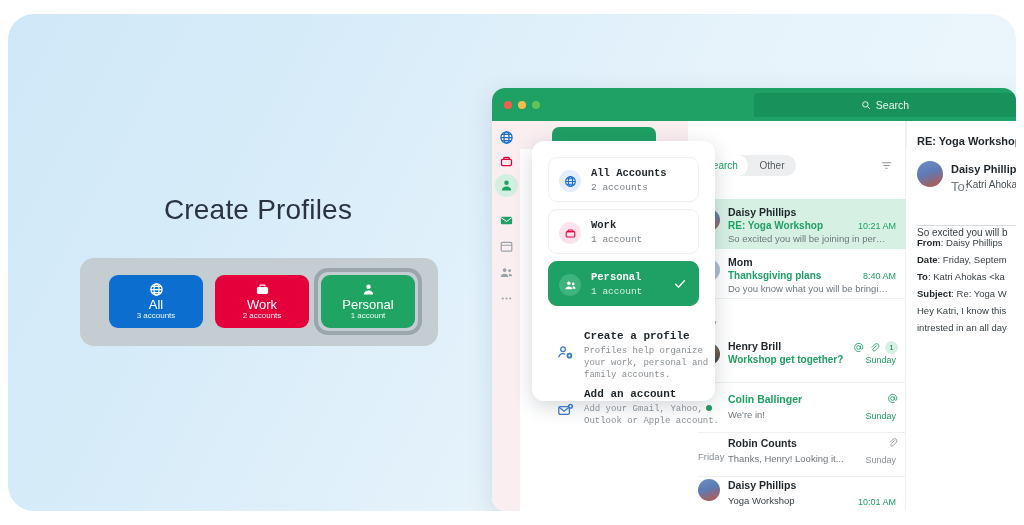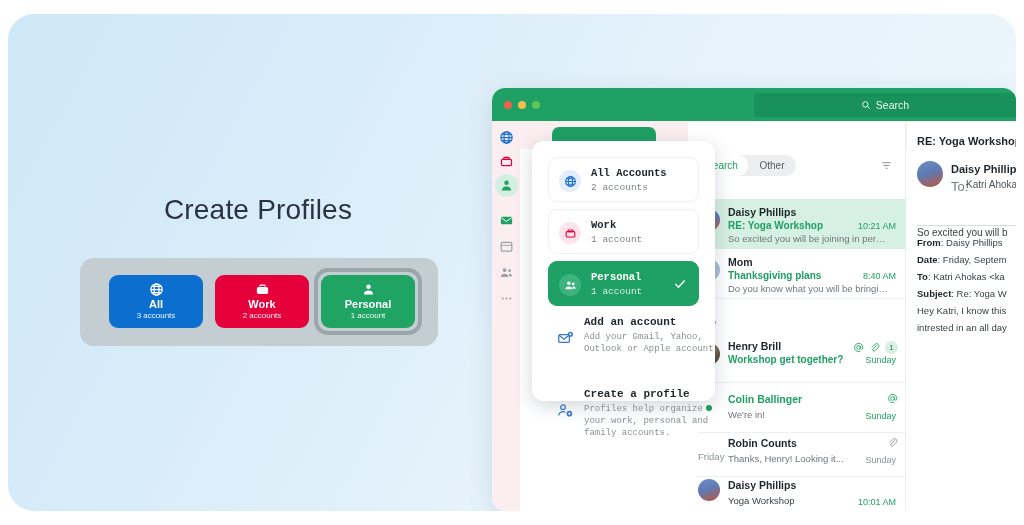--- a/index.html
+++ b/index.html
@@ -36,21 +36,21 @@
   }
   .pcard {
     position: absolute; top: 17px;
     width: 94px; height: 53px;
     border-radius: 9px;
     color: #fff; text-align: center;
     display: flex; flex-direction: column; align-items: center; justify-content: center;
     gap: 1px;
   }
   .pcard .p-ic { width: 15px; height: 15px; display:block; margin-bottom:1px; }
-  .pcard .p-name { font-size: 11px; font-weight: 700; line-height: 11px; }
+  .pcard .p-name { font-size: 13px; font-weight: 400; line-height: 11px; }
   .pcard .p-sub { font-size: 8px; font-weight: 400; line-height: 10px; opacity: .93; }
   #pcard-all  { left: 29px;  background: #0c6fd0; }
   #pcard-work { left: 135px; background: #e5003c; }
   #pcard-personal { left: 241px; background: #1fa464; }
   #pcard-sel-ring {
     position: absolute; left: 234px; top: 10px;
     width: 108px; height: 67px;
     border: 4px solid #9aa6ac; border-radius: 14px;
   }
 
@@ -528,39 +528,39 @@
                 <path d="M2.5 19c0-3.4 2.9-5.2 6.5-5.2s6.5 1.8 6.5 5.2zM16 13.6c2.9 0 5.5 1.4 5.5 4.3h-5.5z"></path>
             </svg>
           </div>
           <div class="dd-title">Personal</div>
           <div class="dd-sub">1 account</div>
           <svg id="dd-check" viewBox="0 0 24 24" fill="none" stroke="#ffffff" stroke-width="2.4" stroke-linecap="round" stroke-linejoin="round">
             <path d="M4.5 12.5 9.5 17.5 19.5 6.5"></path>
           </svg>
         </div>
 
+        <div class="dd-action" style="margin-top:24px">
+          <svg class="da-ic" viewBox="0 0 24 24" fill="none" stroke="#3b77c7" stroke-width="1.8">
+            <circle cx="8.5" cy="7.5" r="3.3"></circle>
+              <path d="M2.5 19c0-3.4 2.7-5.3 6-5.3 1.1 0 2.2.2 3.1.7"></path>
+            <circle cx="17.5" cy="16.5" r="4" fill="#3b77c7" stroke="none"></circle>
+              <path d="M17.5 14.6v3.8M15.6 16.5h3.8" stroke="#fff" stroke-width="1.2"></path>
+          </svg>
+          <div class="da-title">Create a profile</div>
+          <div class="da-desc">Profiles help organize your work, personal and family accounts.</div>
+        </div>
+
         <div class="dd-action" style="margin-top:10px">
           <svg class="da-ic" viewBox="0 0 24 24" fill="none" stroke="#3b77c7" stroke-width="1.8">
             <rect x="2.5" y="6.5" width="15" height="11" rx="2"></rect>
               <path d="M3 7.5 10 13 17 7.5"></path>
             <circle cx="19" cy="6" r="3.6" fill="#3b77c7" stroke="none"></circle>
               <path d="M19 4.3v3.4M17.3 6h3.4" stroke="#fff" stroke-width="1.1"></path>
           </svg>
           <div class="da-title">Add an account</div>
           <div class="da-desc">Add your Gmail, Yahoo, Outlook or Apple account.</div>
         </div>
 
-        <div class="dd-action" style="margin-top:24px">
-          <svg class="da-ic" viewBox="0 0 24 24" fill="none" stroke="#3b77c7" stroke-width="1.8">
-            <circle cx="8.5" cy="7.5" r="3.3"></circle>
-              <path d="M2.5 19c0-3.4 2.7-5.3 6-5.3 1.1 0 2.2.2 3.1.7"></path>
-            <circle cx="17.5" cy="16.5" r="4" fill="#3b77c7" stroke="none"></circle>
-              <path d="M17.5 14.6v3.8M15.6 16.5h3.8" stroke="#fff" stroke-width="1.2"></path>
-          </svg>
-          <div class="da-title">Create a profile</div>
-          <div class="da-desc">Profiles help organize your work, personal and family accounts.</div>
-        </div>
-
       </div>
 
     </div>
   </div>
 </div>
 
 </body></html>

